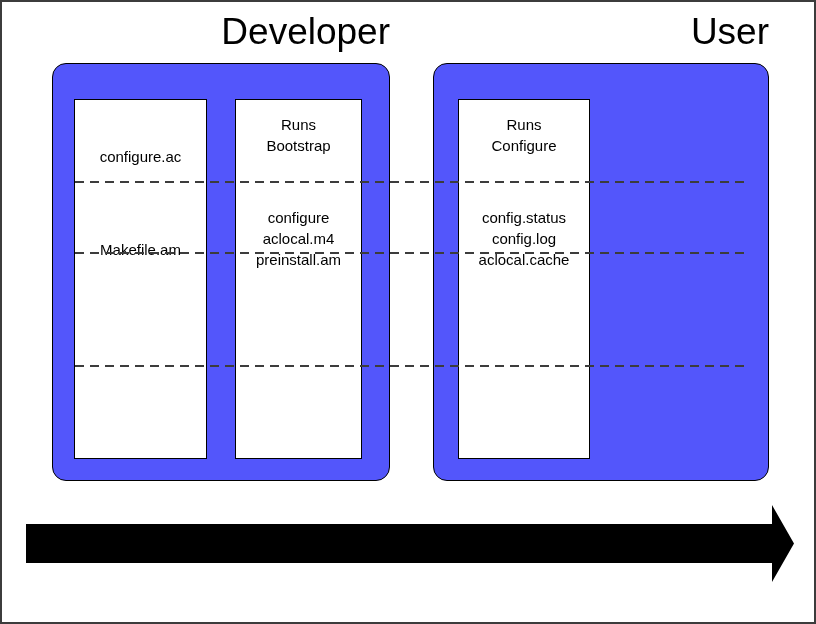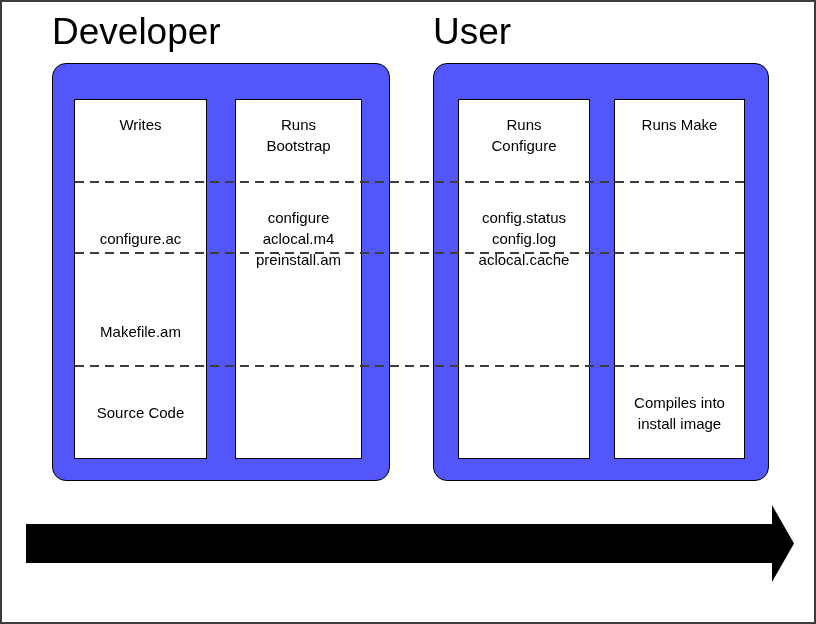--- a/index.html
+++ b/index.html
@@ -20,21 +20,21 @@
     background:#fff;
     font-family:"Liberation Sans", sans-serif;
     color:var(--text);
     overflow:hidden;
   }
   .group-title{
     position:absolute;
     top:8px;
     height:44px;
     line-height:44px;
-    text-align:left;
+    text-align:right;
     font-size:37px;
     color:var(--text);
   }
   .title-developer{left:50px;width:338px;}
   .title-user{left:431px;width:336px;}
   .flow-box{
     position:absolute;
     top:61px;
     height:418px;
     background:var(--box-fill);
@@ -97,51 +97,42 @@
 
 <div class="canvas">
 
   <div class="group-title title-developer">Developer</div>
   <div class="group-title title-user">User</div>
 
   <div class="flow-box box-developer"></div>
   <div class="flow-box box-user"></div>
 
   <div class="column col-1">
-    <div class="cell cell-1">Writes</div>
     <div class="cell cell-3">configure.ac</div>
     <div class="cell cell-2">Makefile.am</div>
-    <div class="cell cell-4">Source Code</div>
   </div>
 
   <div class="column col-2">
     <div class="cell cell-1">Runs
 Bootstrap</div>
     <div class="cell cell-3">configure
 aclocal.m4
 preinstall.am</div>
     <div class="cell cell-4"></div>
   </div>
 
   <div class="column col-3">
     <div class="cell cell-1">Runs
 Configure</div>
     <div class="cell cell-3">config.status
 config.log
 aclocal.cache</div>
     <div class="cell cell-4"></div>
   </div>
 
-  <div class="column col-4">
-    <div class="cell cell-1">Runs Make</div>
-    <div class="cell cell-2"></div>
-    <div class="cell cell-3"></div>
-    <div class="cell cell-4">Compiles into
-install image</div>
-  </div>
 
   <div class="dash-line dash-1"></div>
   <div class="dash-line dash-2"></div>
   <div class="dash-line dash-3"></div>
 
   <svg class="arrow-svg" width="768" height="77" viewBox="0 0 768 77">
     <polygon points="0,19 746,19 746,0 768,38.5 746,77 746,58 0,58" fill="#000000"></polygon>
   </svg>
 
 </div>

